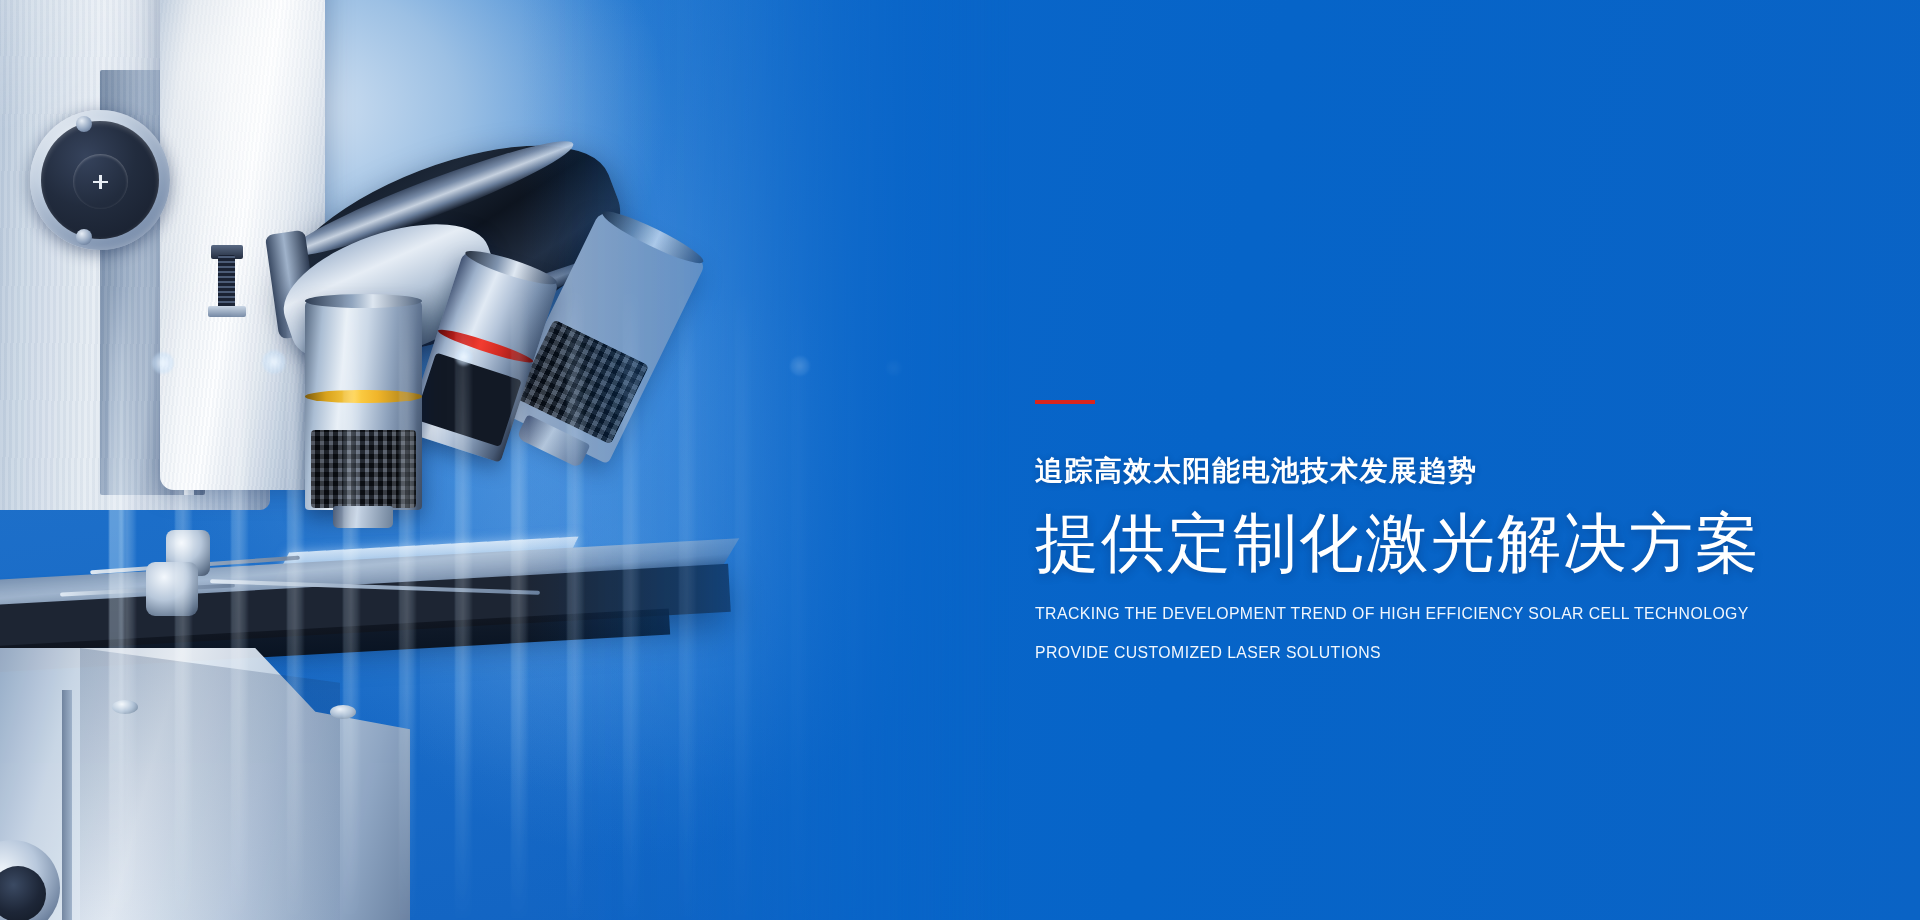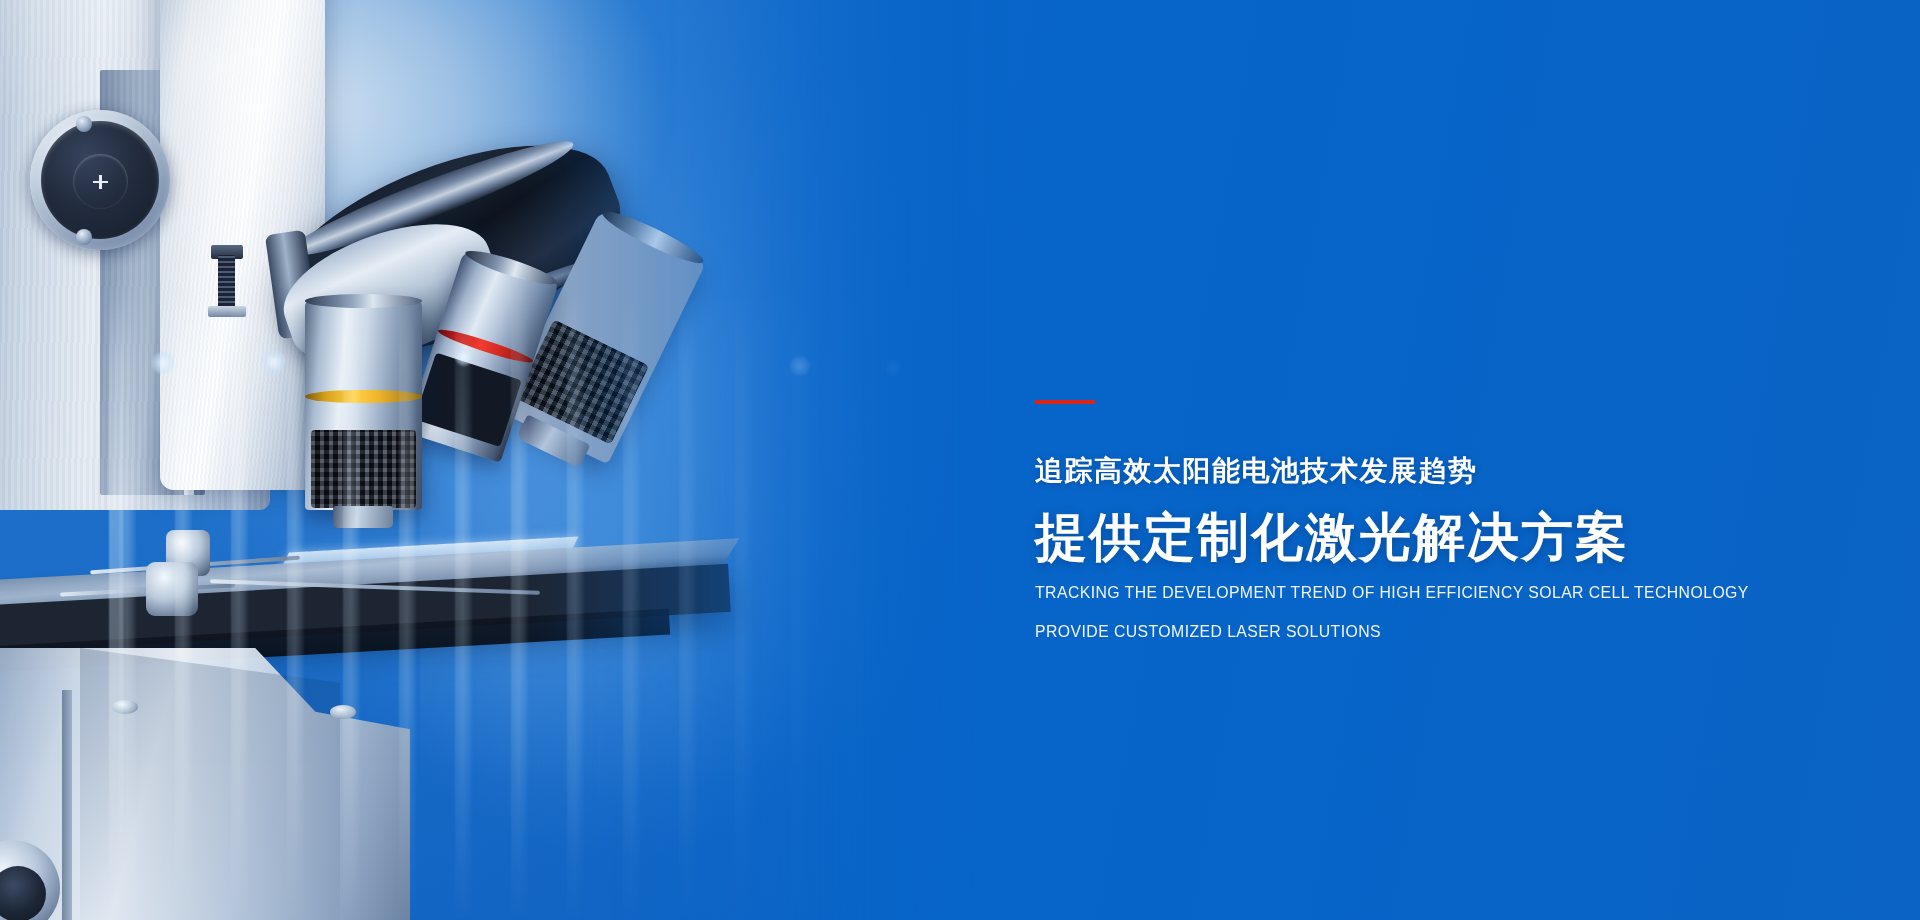--- a/index.html
+++ b/index.html
@@ -385,26 +385,26 @@
   .sub-cn {
     font-size:28px;
     font-weight:700;
     color:#ffffff;
     letter-spacing:1.5px;
     line-height:1.1;
     margin-bottom:21px;
     text-shadow:0 1px 6px rgba(0,20,60,.28);
   }
   .title-cn {
-    font-size:52px;
-    font-weight:700;
+    font-size:64px;
+    font-weight:400;
     color:#ffffff;
     letter-spacing:2px;
     line-height:1.12;
-    margin-bottom:18px;
+    margin-bottom:26px;
     text-shadow:0 2px 10px rgba(0,20,60,.3);
   }
   .en-line {
     font-size:17px;
     font-weight:400;
     color:#f2f7fd;
     letter-spacing:.45px;
     line-height:1.1;
     transform:scaleX(.93);
     transform-origin:left center;

